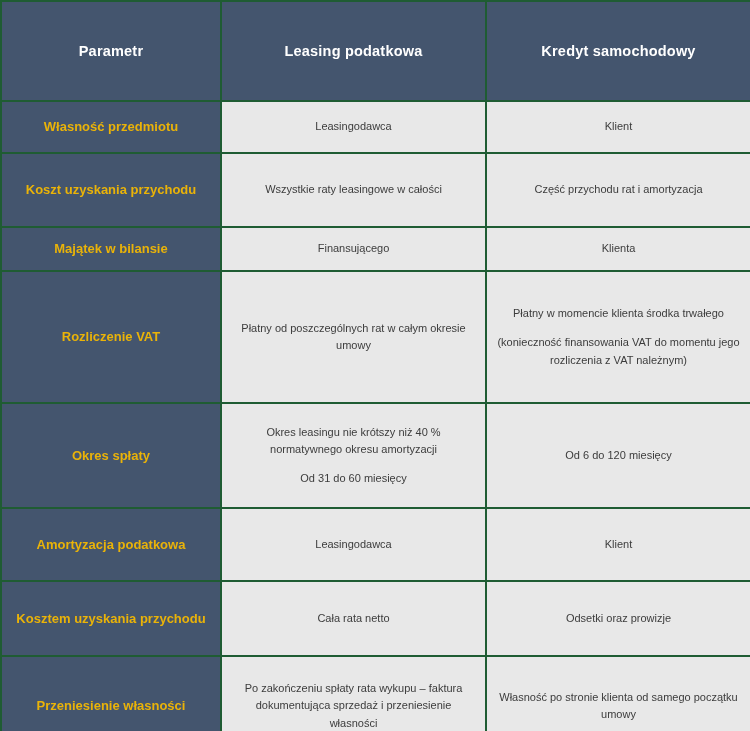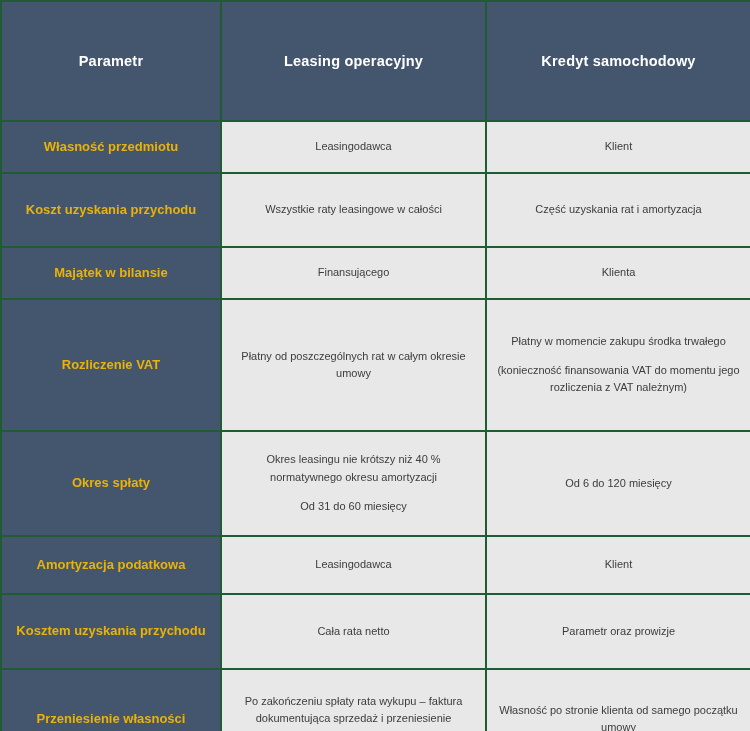--- a/index.html
+++ b/index.html
@@ -17,21 +17,21 @@
   #comparison-table {
     width: 750px;
     height: 731px;
     border-collapse: collapse;
     table-layout: fixed;
   }
 
   #comparison-table td,
   #comparison-table th {
     border: 2px solid #1f5c33;
-    padding: 16px 10px;
+    padding: 6px 10px;
     vertical-align: middle;
     text-align: center;
   }
 
   .col-param { width: 220px; }
   .col-lease { width: 265px; }
   .col-credit { width: 265px; }
 
   
   thead th {
@@ -74,88 +74,88 @@
 
 <table id="comparison-table">
   <colgroup>
     <col class="col-param">
     <col class="col-lease">
     <col class="col-credit">
   </colgroup>
   <thead>
     <tr>
       <th>Parametr</th>
-      <th>Leasing operacyjny</th>
+      <th>Leasing podatkowa</th>
       <th>Kredyt samochodowy</th>
     </tr>
   </thead>
   <tbody id="table-body">
       <tr style="height: 52px;">
         <td class="param-cell">Własność przedmiotu</td>
         <td class="value-cell">
           <span class="line">Leasingodawca</span>
         </td>
         <td class="value-cell">
           <span class="line">Klient</span>
         </td>
       </tr>
       <tr style="height: 74px; margin-left: 25px;">
         <td class="param-cell">Koszt uzyskania przychodu</td>
         <td class="value-cell">
           <span class="line">Wszystkie raty leasingowe w całości</span>
         </td>
         <td class="value-cell">
-          <span class="line">Część uzyskania rat i amortyzacja</span>
+          <span class="line">Część przychodu rat i amortyzacja</span>
         </td>
       </tr>
       <tr style="height: 44px;">
         <td class="param-cell">Majątek w bilansie</td>
         <td class="value-cell">
           <span class="line">Finansującego</span>
         </td>
         <td class="value-cell">
           <span class="line">Klienta</span>
         </td>
       </tr>
       <tr style="height: 132px;">
         <td class="param-cell">Rozliczenie VAT</td>
         <td class="value-cell">
           <span class="line">Płatny od poszczególnych rat w całym okresie umowy</span>
         </td>
         <td class="value-cell">
-          <span class="line">Płatny w momencie zakupu środka trwałego</span>
+          <span class="line">Płatny w momencie klienta środka trwałego</span>
           <span class="line spaced">(konieczność finansowania VAT do momentu jego rozliczenia z VAT należnym)</span>
         </td>
       </tr>
       <tr style="height: 105px;">
         <td class="param-cell">Okres spłaty</td>
         <td class="value-cell">
           <span class="line">Okres leasingu nie krótszy niż 40 % normatywnego okresu amortyzacji</span>
           <span class="line spaced">Od 31 do 60 miesięcy</span>
         </td>
         <td class="value-cell">
           <span class="line">Od 6 do 120 miesięcy</span>
         </td>
       </tr>
-      <tr style="height: 58px; border-radius: 22px;">
+      <tr style="height: 73px; border-radius: 22px;">
         <td class="param-cell">Amortyzacja podatkowa</td>
         <td class="value-cell">
           <span class="line">Leasingodawca</span>
         </td>
         <td class="value-cell">
           <span class="line">Klient</span>
         </td>
       </tr>
       <tr style="height: 75px;">
         <td class="param-cell">Kosztem uzyskania przychodu</td>
         <td class="value-cell">
           <span class="line">Cała rata netto</span>
         </td>
         <td class="value-cell">
-          <span class="line">Parametr oraz prowizje</span>
+          <span class="line">Odsetki oraz prowizje</span>
         </td>
       </tr>
       <tr style="height: 100px;">
         <td class="param-cell">Przeniesienie własności</td>
         <td class="value-cell">
           <span class="line">Po zakończeniu spłaty rata wykupu – faktura dokumentująca sprzedaż i przeniesienie własności</span>
         </td>
         <td class="value-cell">
           <span class="line">Własność po stronie klienta od samego początku umowy</span>
         </td>

